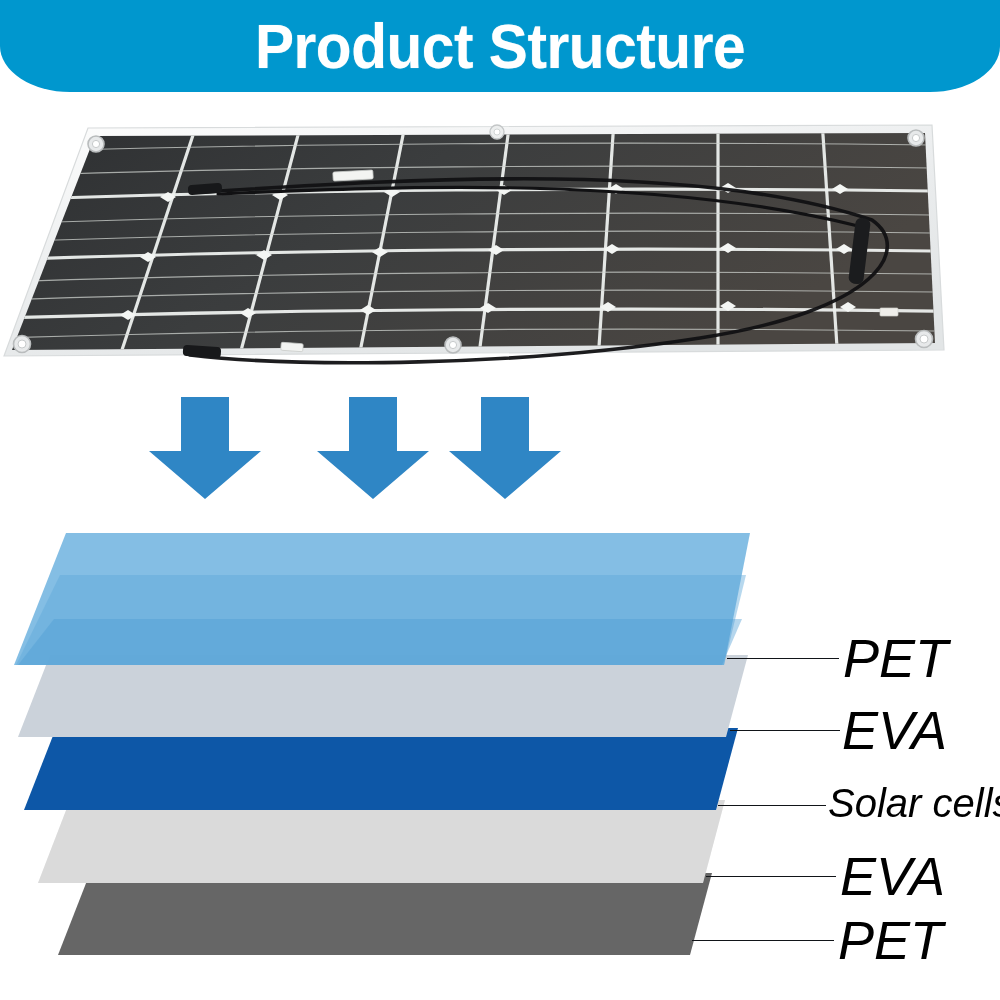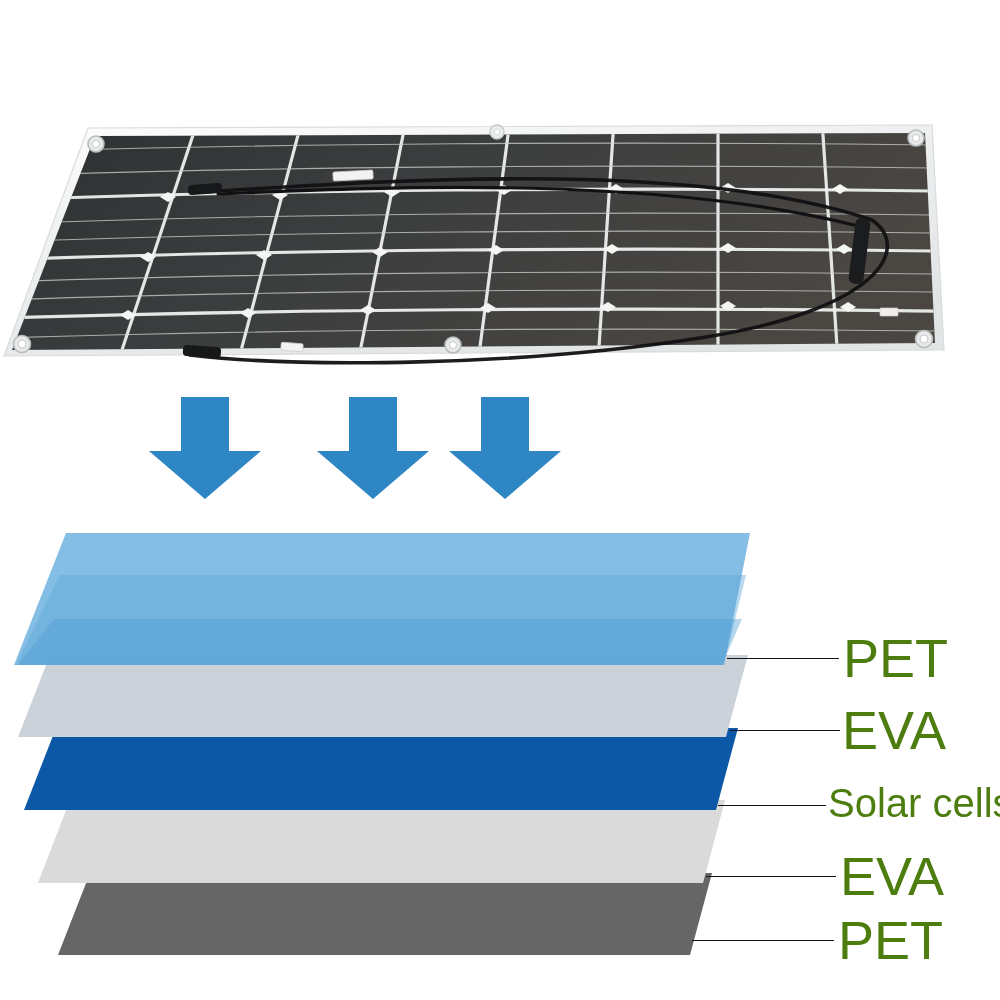--- a/index.html
+++ b/index.html
@@ -43,35 +43,39 @@
   .arrow svg{display:block;width:120px;height:110px;}
 
   
   .stack{position:absolute;left:0;top:515px;width:1000px;height:460px;}
   .stack-svg{display:block;width:1000px;height:460px;}
 
   
   .labels{position:absolute;left:0;top:515px;width:1000px;height:460px;}
   .label{
     position:absolute;
-    color:#4d7c0f;
+    color:#000000;
     font-family:"Liberation Sans","DejaVu Sans",sans-serif;
     font-weight:normal;
     line-height:1;
     white-space:nowrap;
+    font-style:italic;
   }
   .label.big{font-size:54px;}
   .label.small{font-size:40px;}
   .leader{position:absolute;height:0;border-top:1.6px solid #111418;}
 </style>
 </head>
 <body>
 
 <div id="root">
 
+  <div class="banner">
+    <div class="banner-title">Product Structure</div>
+  </div>
 
   <div class="panel-wrap">
     <svg class="panel-svg" viewBox="0 0 1000 285" xmlns="http://www.w3.org/2000/svg">
       <defs>
         <clipPath id="panelClip">
           <path d="M12,250 L95,36 L925,33 L935,243 Z"></path>
         </clipPath>
         <linearGradient id="cellGrad" x1="0" y1="0" x2="1" y2="0.35">
           <stop offset="0%" stop-color="#2e3032"></stop>
           <stop offset="45%" stop-color="#3b3d3e"></stop>

